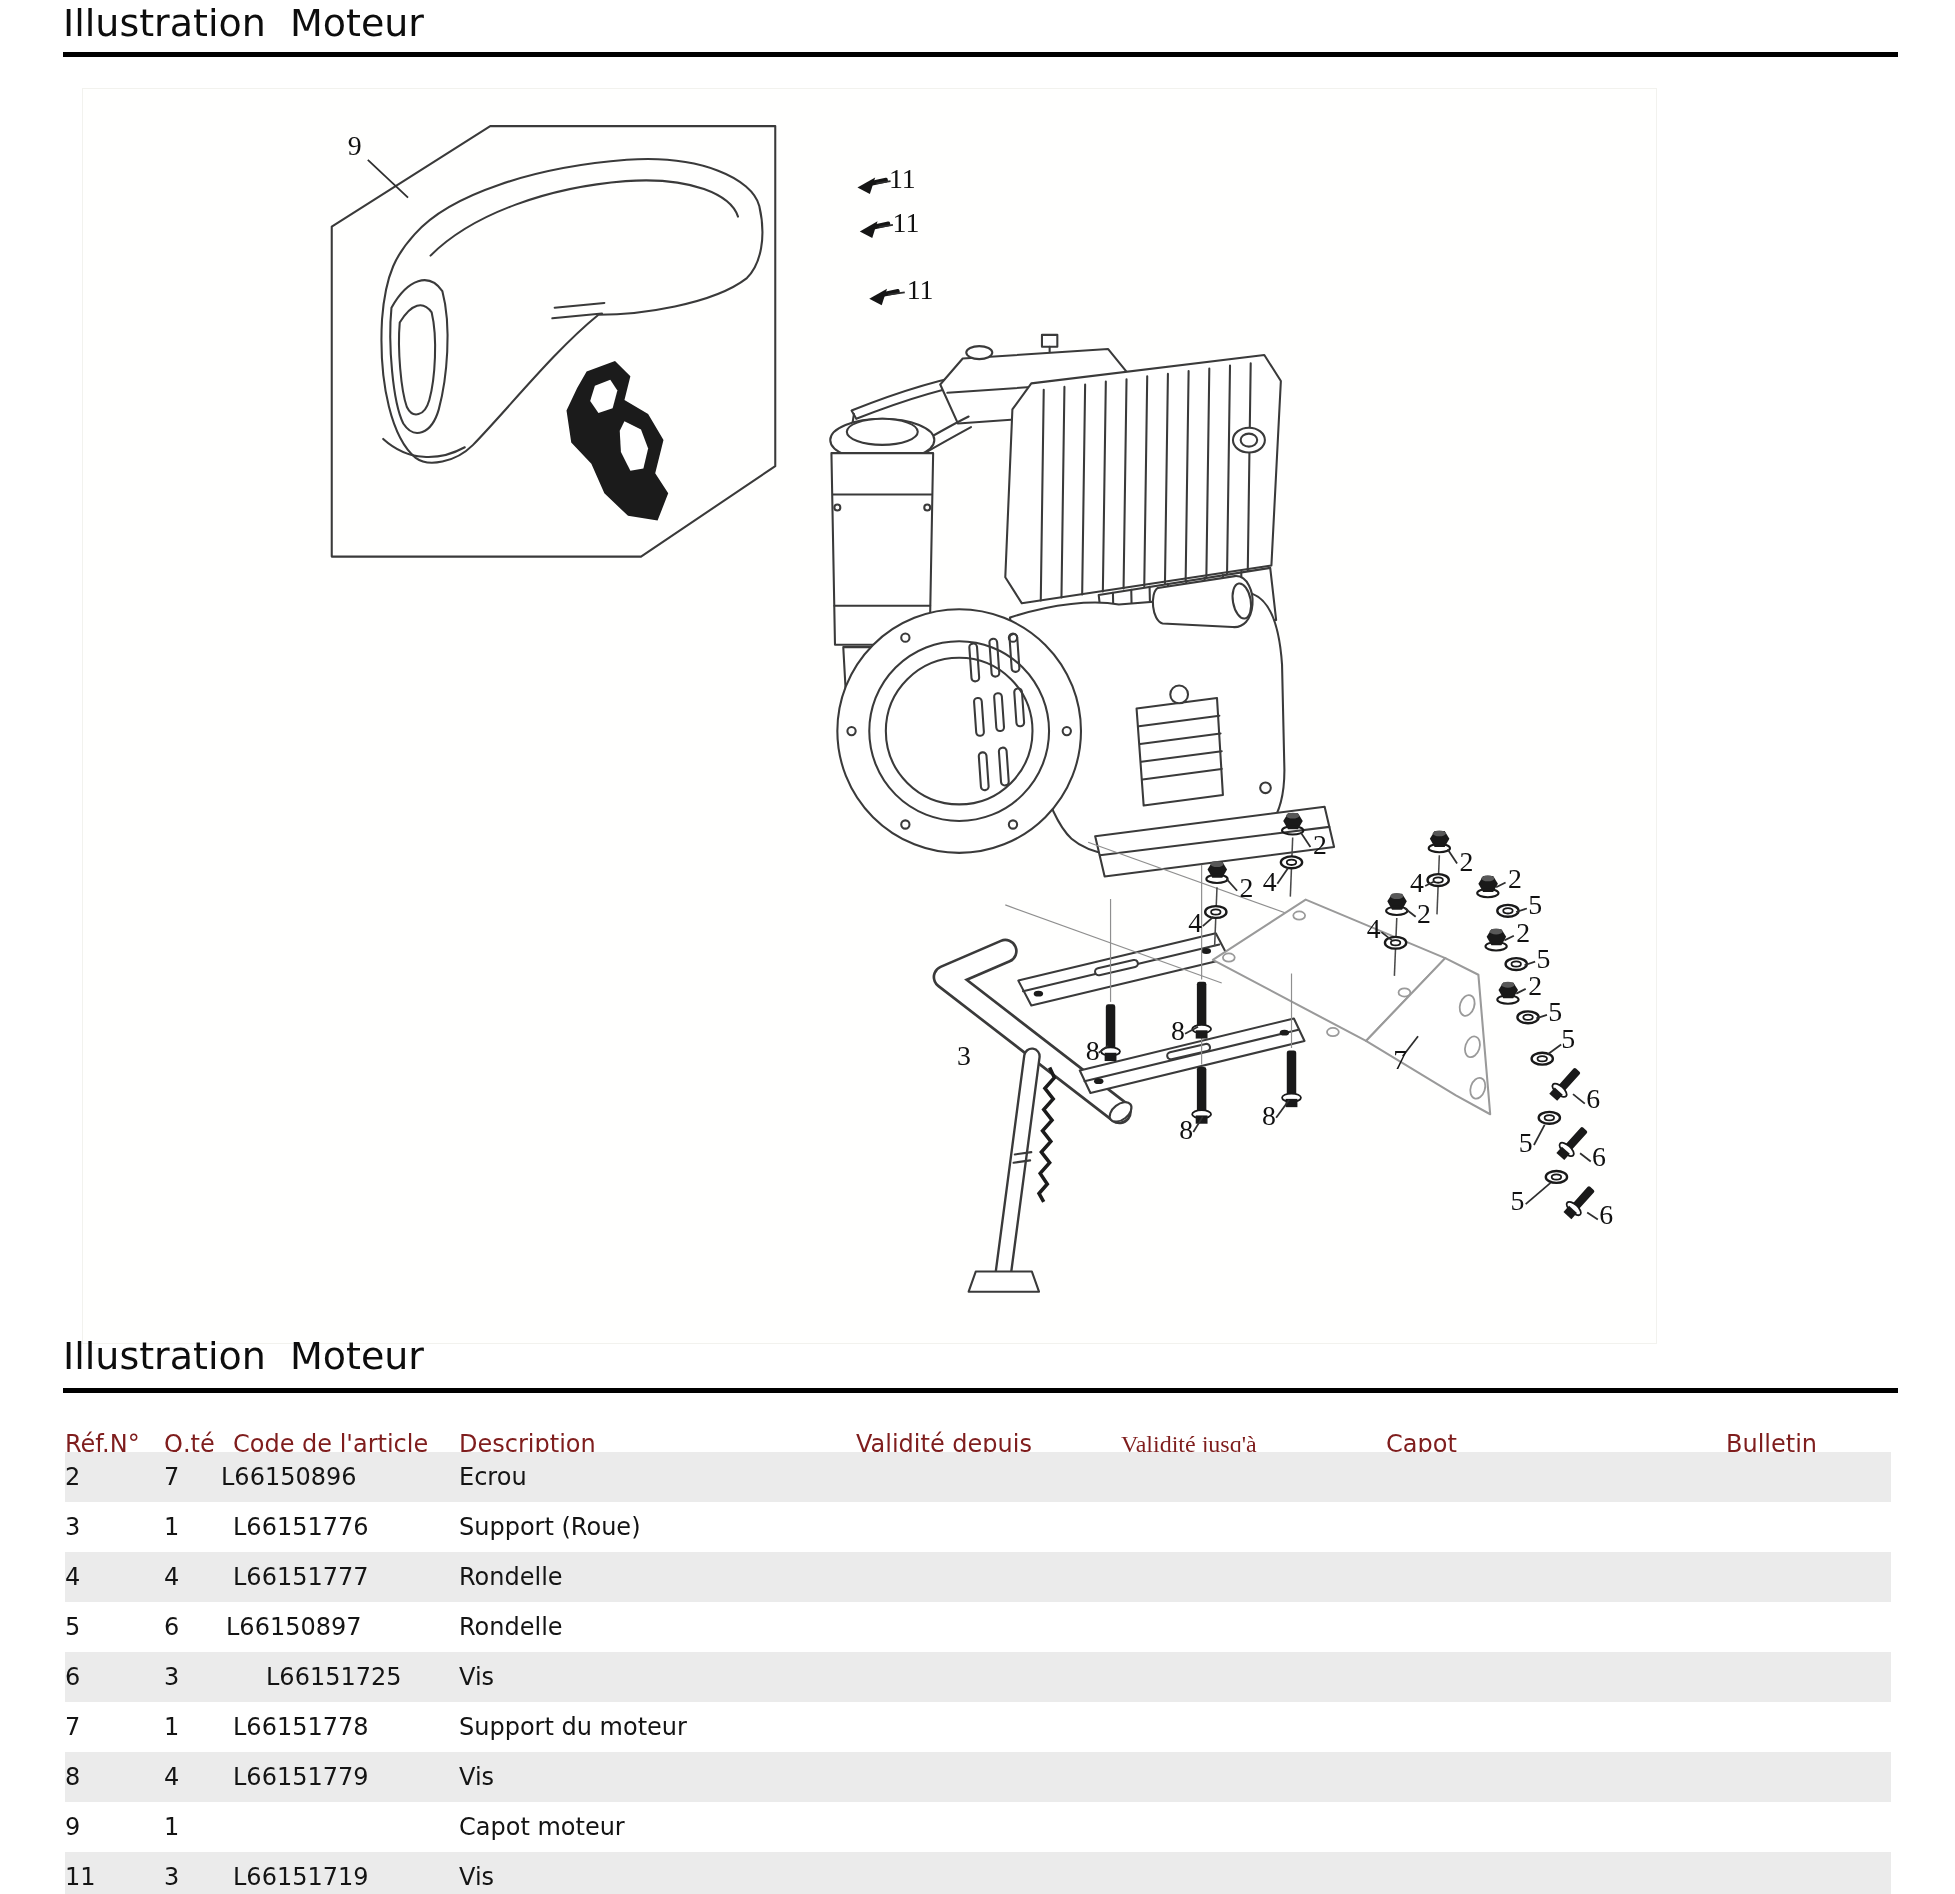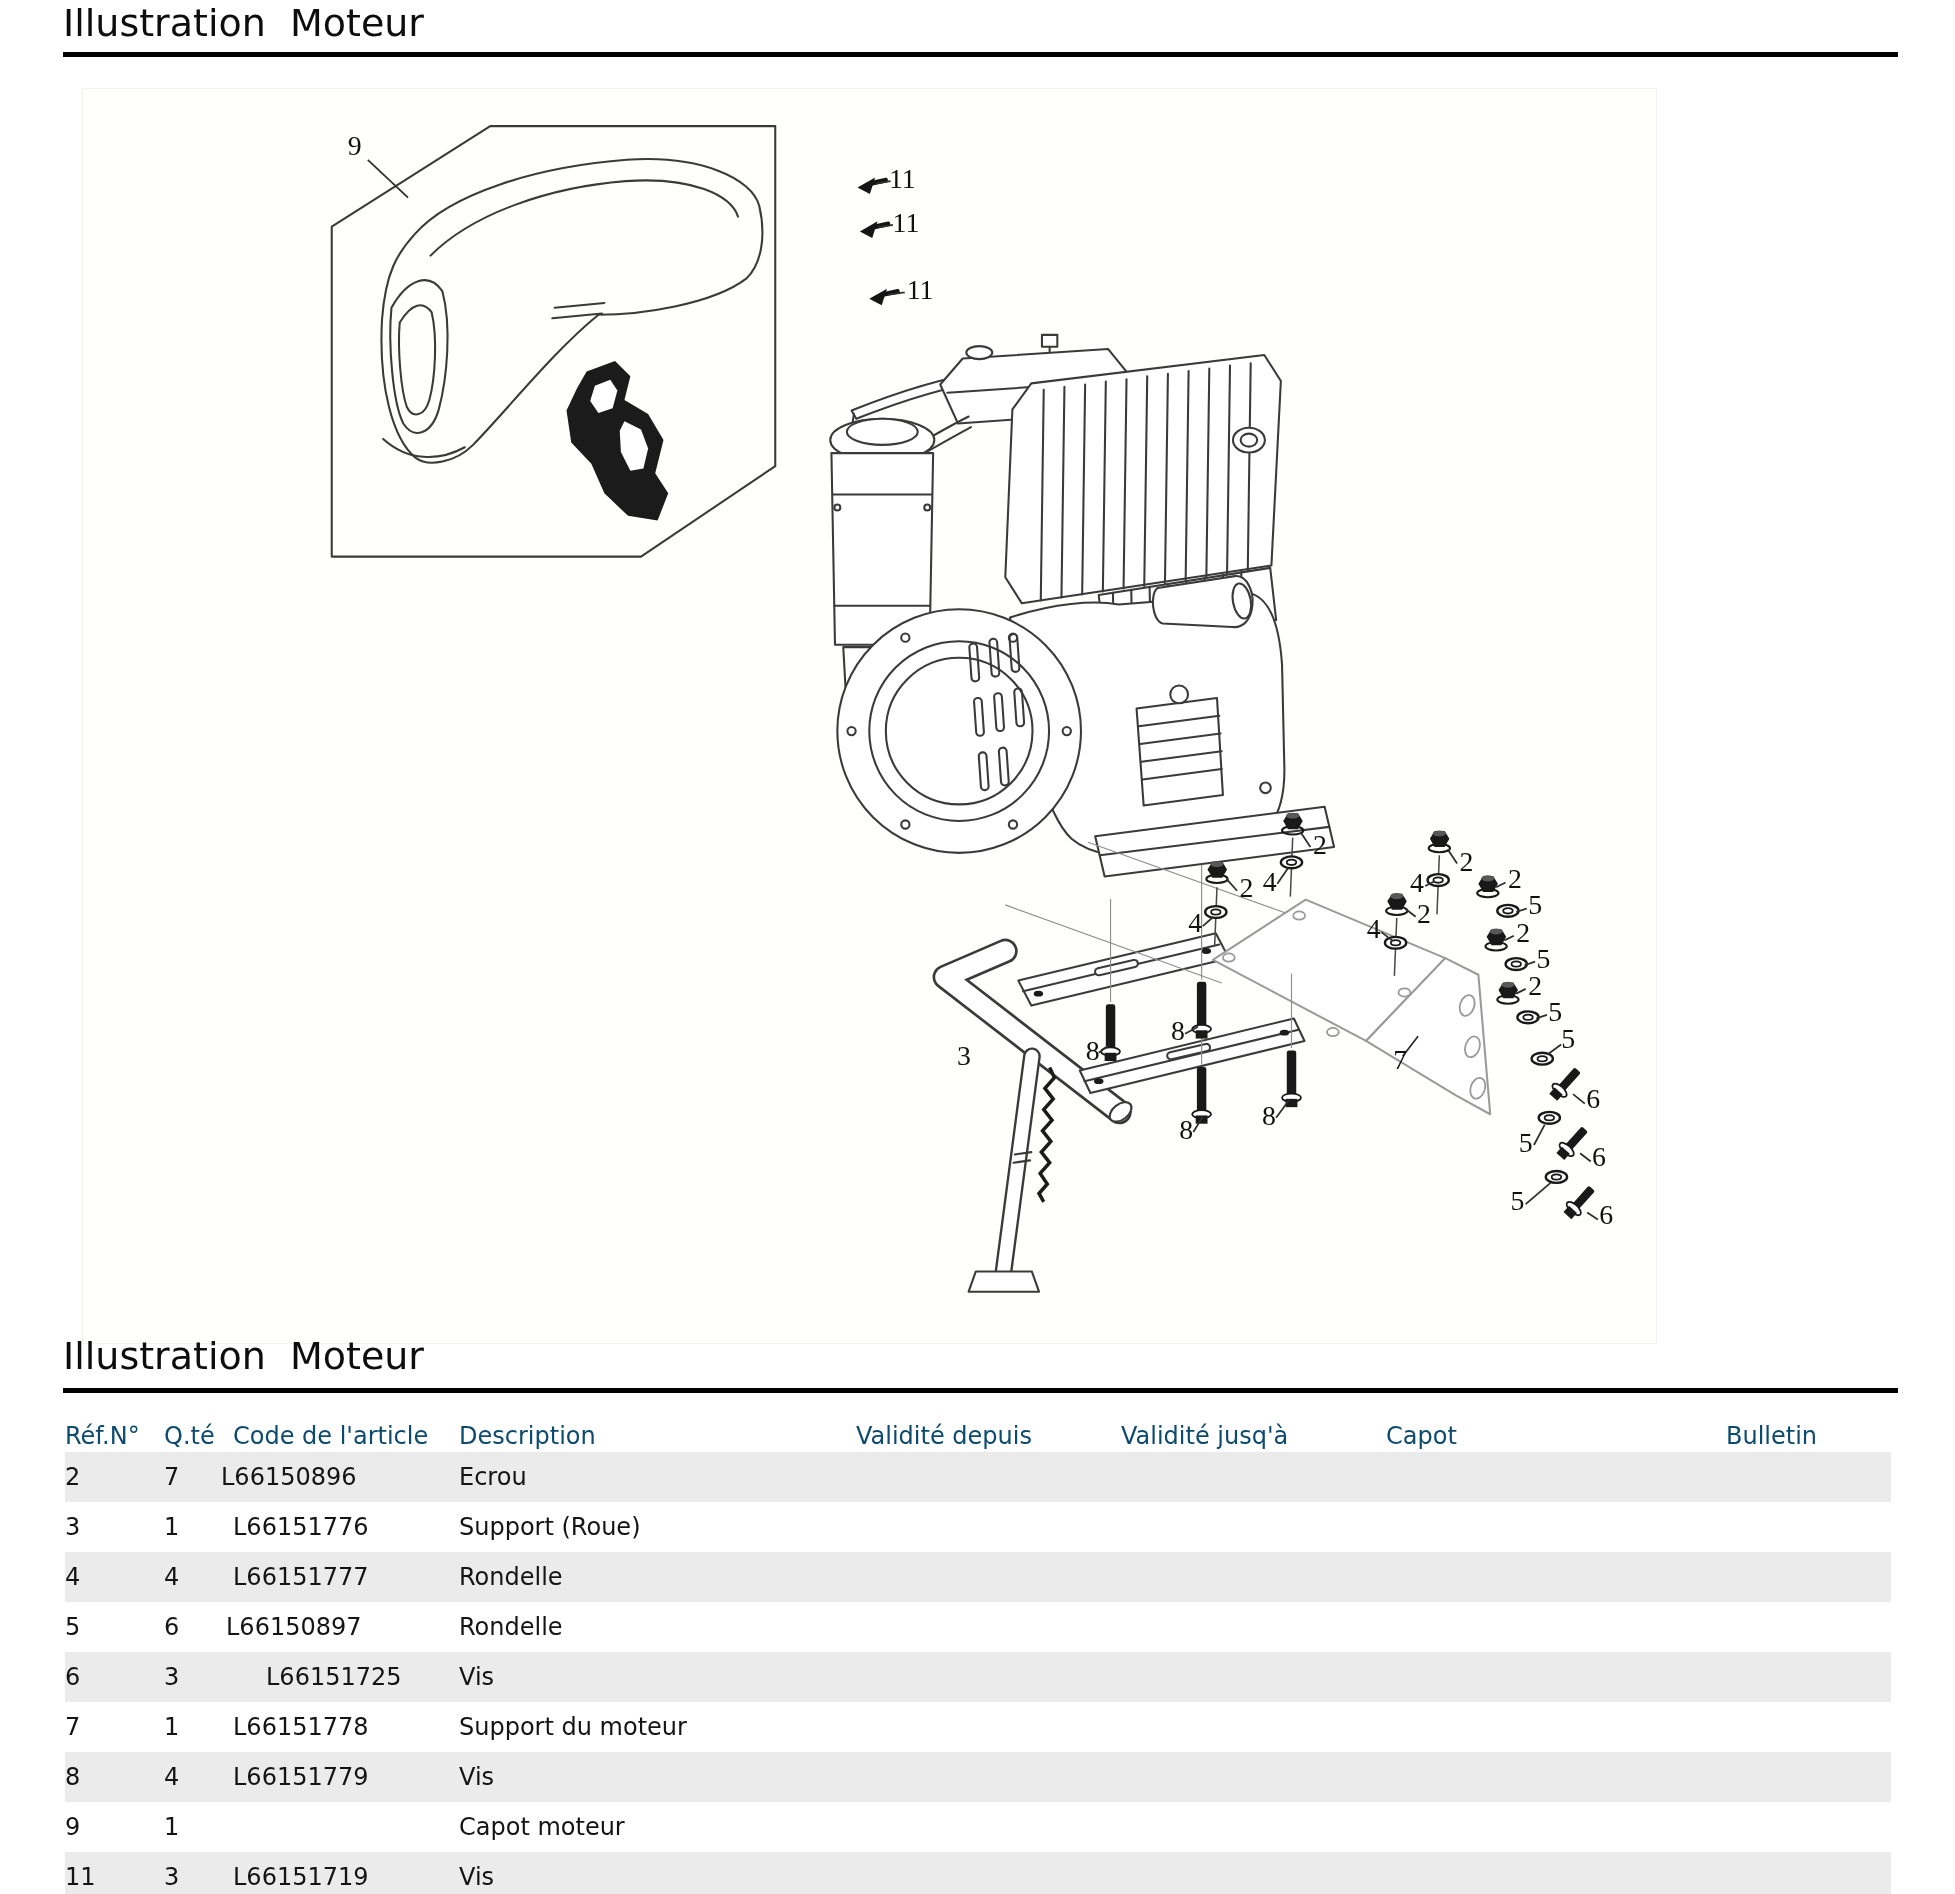--- a/index.html
+++ b/index.html
@@ -29,21 +29,21 @@
   .thin{fill:none;stroke:#8f8f8f;stroke-width:2;}
   .stem{fill:none;stroke:#4a4a4a;stroke-width:2.6;}
   .lead{fill:none;stroke:#2e2e2e;stroke-width:3;}
   .dark{fill:#1b1b1b;stroke:none;}
   .callout{
     font-family:"Liberation Serif","DejaVu Serif",serif;font-size:47px;fill:#111;
     text-anchor:middle;
   }
   .table-header{position:absolute;left:65px;top:1415px;width:1831px;height:35px;}
   .table-body{position:absolute;left:65px;top:1452px;width:1831px;}
-  .hcell{position:absolute;top:4px;font-size:24px;line-height:35px;white-space:pre;color:#0c4a6e;}
+  .hcell{position:absolute;top:12px;font-size:24px;line-height:35px;white-space:pre;color:#7f1d1d;}
   .trow{position:relative;height:50px;width:1826px;}
   .trow.stripe{background:#ebebeb;}
   .tcell{position:absolute;top:0;font-size:24px;line-height:50px;white-space:pre;color:#141414;}
 </style>
 </head>
 <body>
 
 <h1 class="page-title">Illustration  Moteur</h1>
 <div class="rule rule1"></div>
 
@@ -352,21 +352,21 @@
 
 <h2 class="section-title">Illustration  Moteur</h2>
 <div class="rule rule2"></div>
 
 <div class="table-header" id="thead">
     <div class="hcell" style="left: 0px;">Réf.N°</div>
     <div class="hcell" style="left: 99px;">Q.té</div>
     <div class="hcell" style="left: 168px;">Code de l'article</div>
     <div class="hcell" style="left: 394px;">Description</div>
     <div class="hcell" style="left: 791px;">Validité depuis</div>
-    <div class="hcell" style="left: 1056px;">Validité jusq'à</div>
+    <div class="hcell" style="left: 1056px; font-family: Liberation Serif, serif;">Validité jusq'à</div>
     <div class="hcell" style="left: 1321px;">Capot</div>
     <div class="hcell" style="left: 1661px;">Bulletin</div>
   </div>
 <div class="table-body" id="tbody">
     <div class="trow stripe">
       <div class="tcell" style="left: 0px;">2</div>
       <div class="tcell" style="left: 99px;">7</div>
       <div class="tcell" style="left: 156px;">L66150896</div>
       <div class="tcell" style="left: 394px;">Ecrou</div>
       <div class="tcell" style="left: 791px;"></div>

